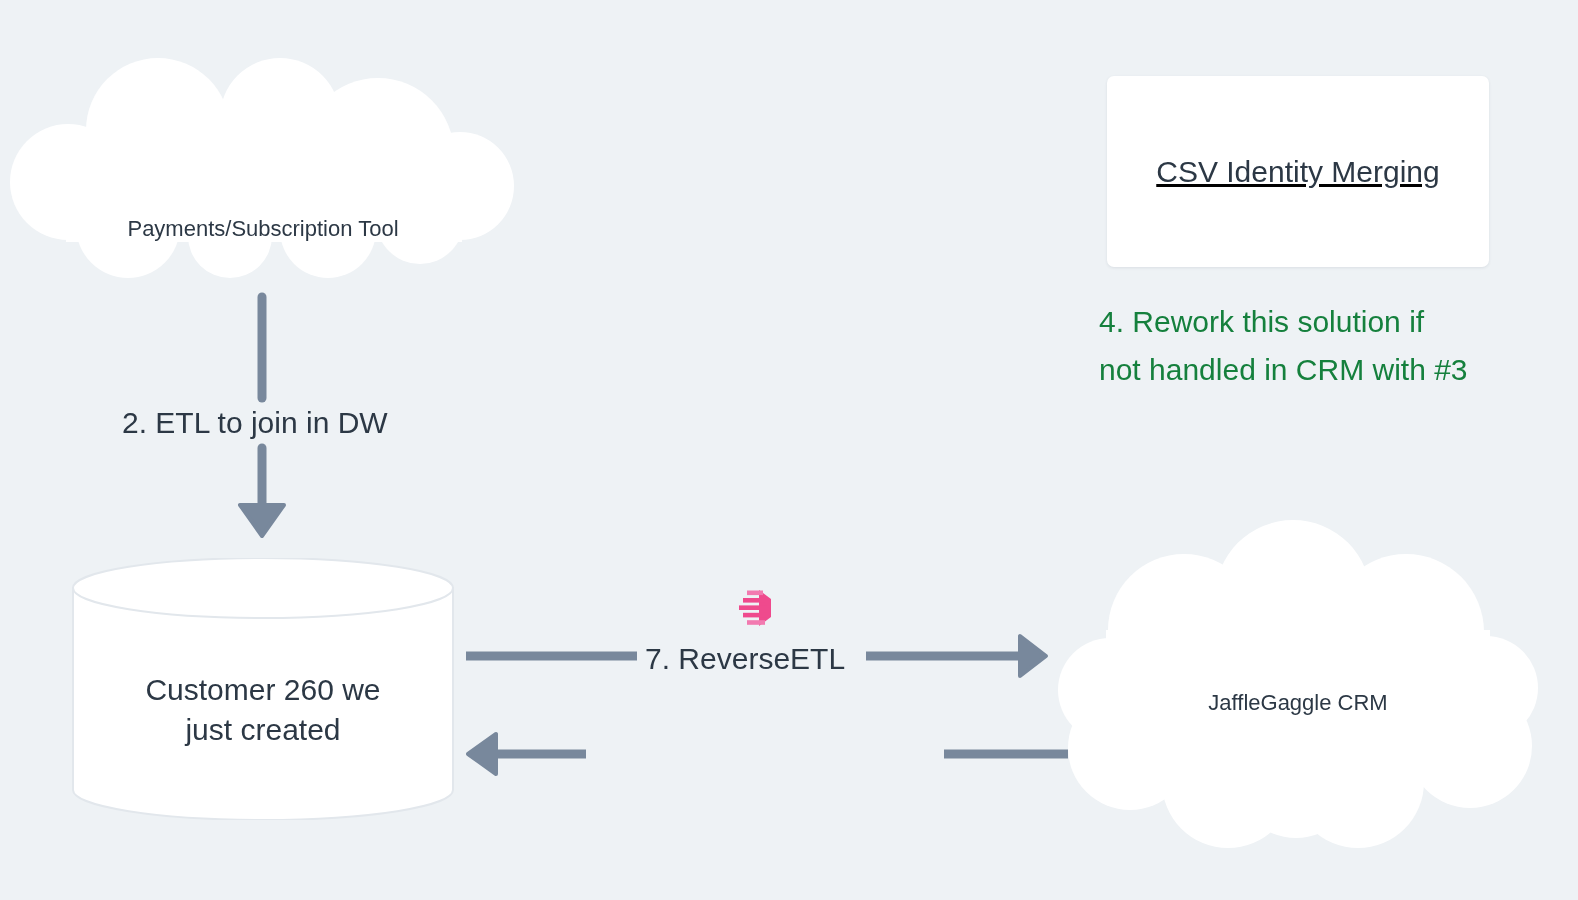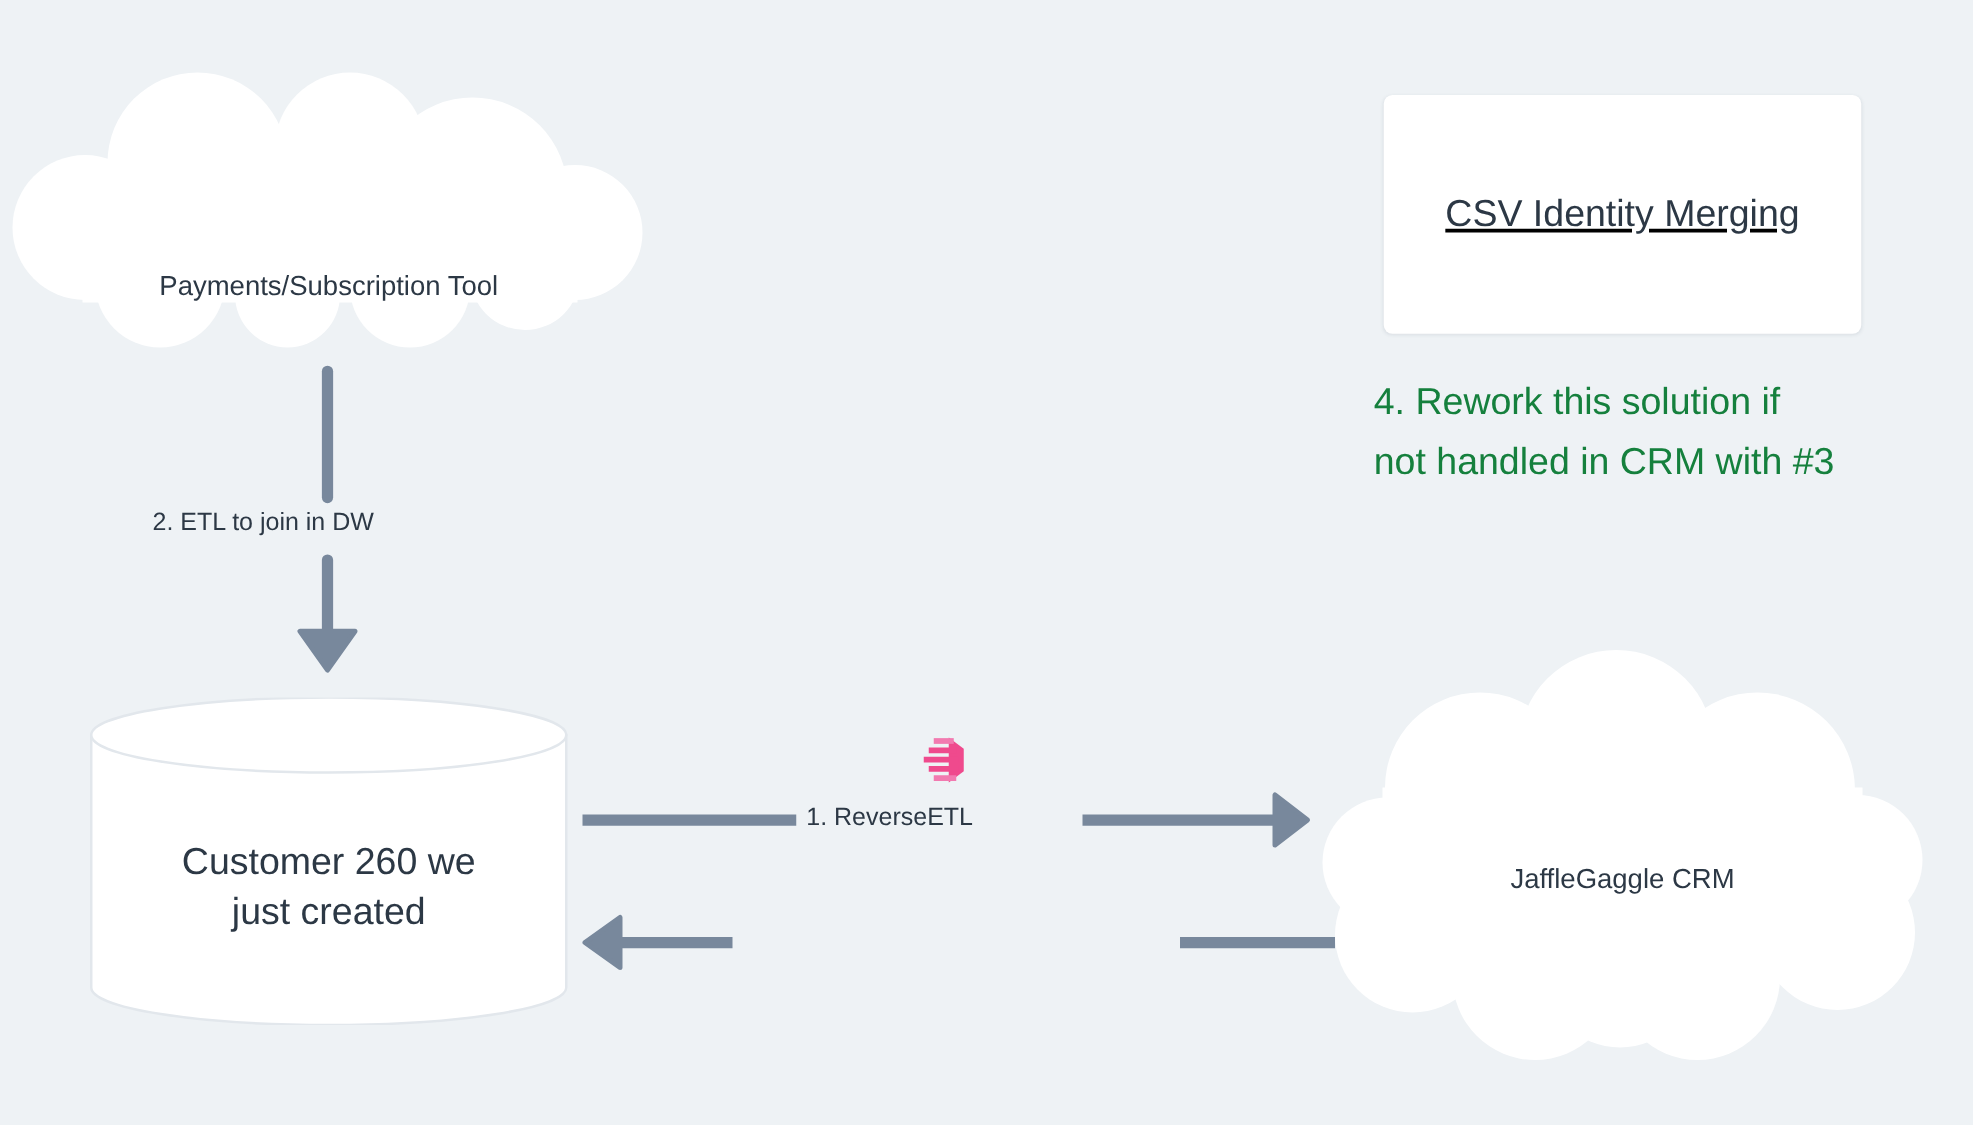--- a/index.html
+++ b/index.html
@@ -106,21 +106,21 @@
     left: 0;
     top: 0;
     width: 1578px;
     height: 900px;
     pointer-events: none;
   }
   
   .edge-label {
     position: absolute;
     color: #2c3845;
-    font-size: 20px;
+    font-size: 30px;
     font-family: "Liberation Sans", sans-serif;
     background: #eef2f5;
     white-space: nowrap;
     line-height: 1.0;
   }
   #label-etl-join {
     left: 116px;
     top: 406px;
     padding: 2px 6px;
   }
@@ -226,21 +226,21 @@
         <circle cx="300" cy="262" r="66" fill="#ffffff"></circle>
         <circle cx="238" cy="256" r="62" fill="#ffffff"></circle>
         <rect x="48" y="110" width="384" height="150" fill="#ffffff"></rect>
       </g>
     </svg>
     <div class="node-label cloud-text">JaffleGaggle CRM</div>
   </div>
 
   <div class="edge-label" id="label-etl-join">2. ETL to join in DW</div>
 
-  <div class="edge-label" id="label-reverse-etl">1. ReverseETL</div>
+  <div class="edge-label" id="label-reverse-etl">7. ReverseETL</div>
 
 
   <div id="dbt-logo">
     <svg width="44" height="40" viewBox="0 0 44 40" xmlns="http://www.w3.org/2000/svg">
       <path d="M24,2 L36,11 L36,29 L24,38 Z" fill="#ef4a8d"></path>
       <rect x="12" y="2.5" width="16" height="4.6" fill="#f27ab0"></rect>
       <rect x="8" y="10.0" width="22" height="4.6" fill="#ef4a8d"></rect>
       <rect x="4" y="17.4" width="28" height="4.6" fill="#ef4a8d"></rect>
       <rect x="8" y="24.8" width="24" height="4.6" fill="#ef4a8d"></rect>
       <rect x="12" y="32.2" width="18" height="4.6" fill="#f27ab0"></rect>

